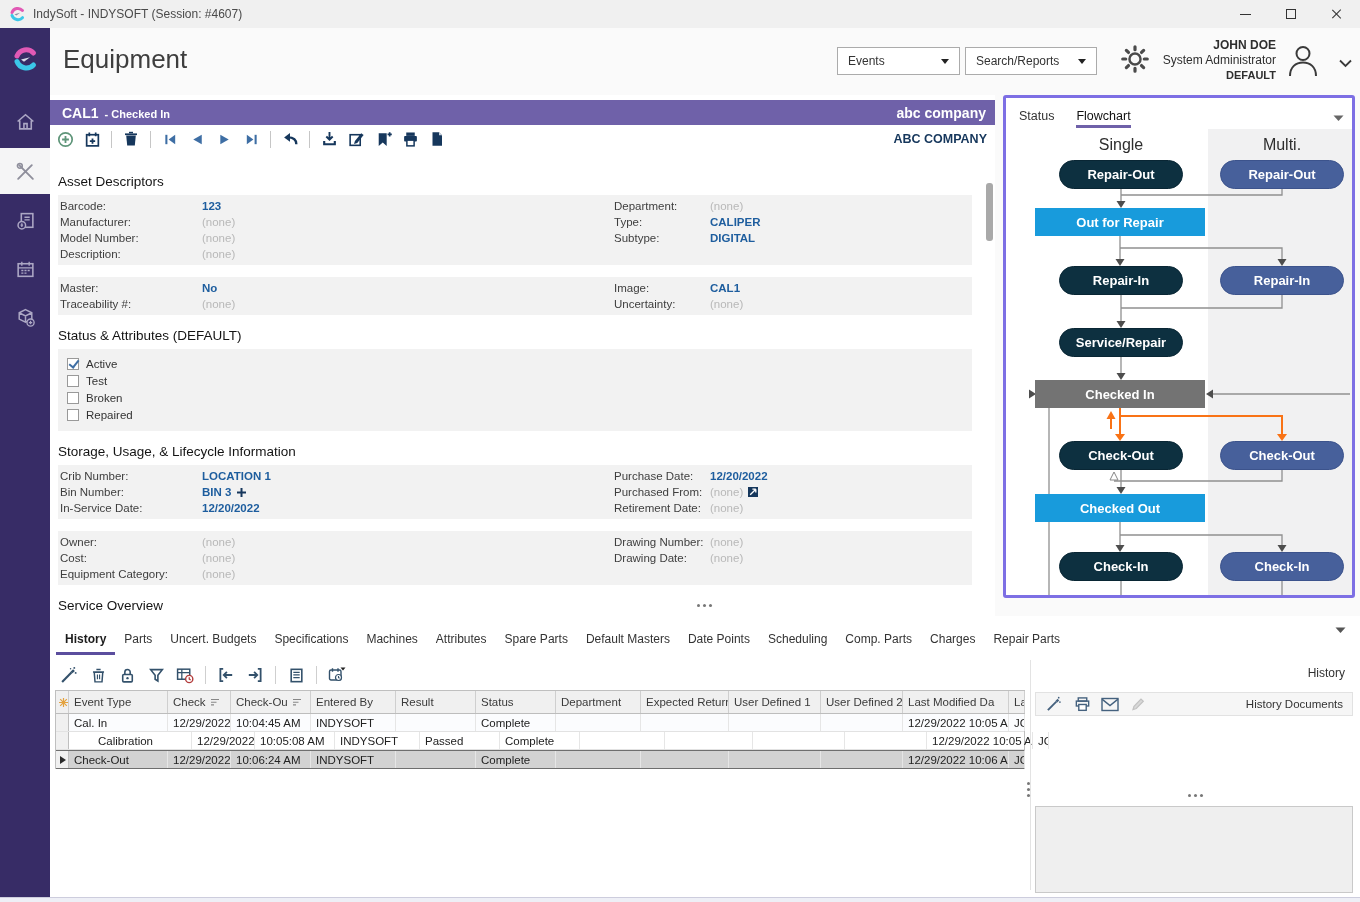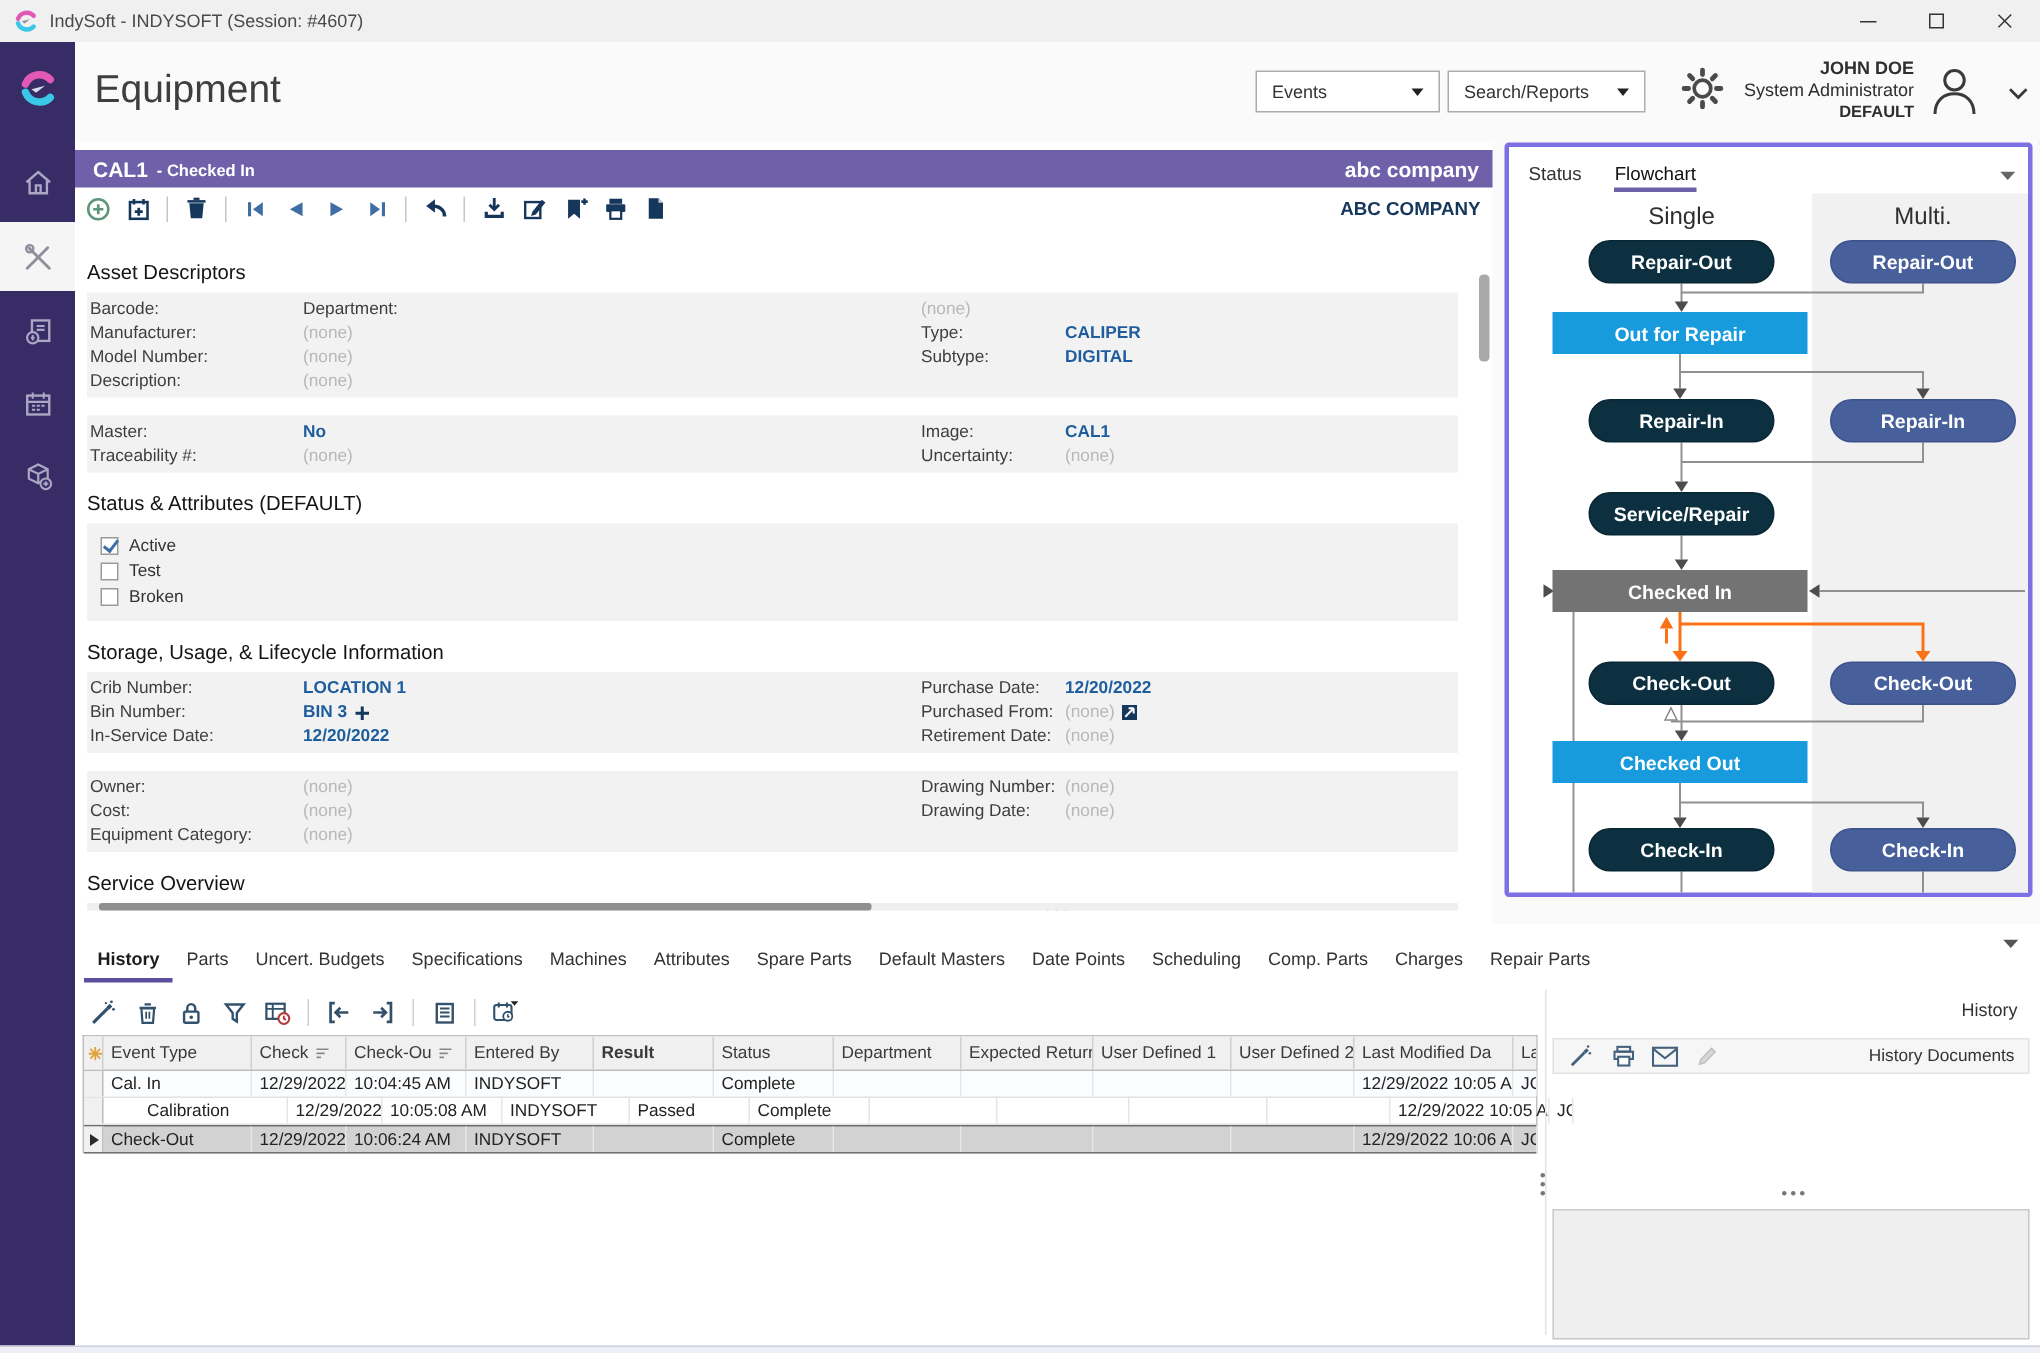--- a/index.html
+++ b/index.html
@@ -302,20 +302,23 @@
       </svg>
     </span>
   <span class="rt-company">ABC COMPANY</span>
 </div>
 
 <div class="main-sections">
     <div class="section-title">Asset Descriptors</div>
     <div class="fblock">
       <div class="frow">
         <div class="flabel">Barcode:</div>
+        <div class="fvalcell">
+          <span class="k-link">123</span>
+        </div>
         <div class="flabel">Department:</div>
         <div class="fvalcell">
           <span class="k-none">(none)</span>
         </div>
       </div>
       <div class="frow">
         <div class="flabel">Manufacturer:</div>
         <div class="fvalcell">
           <span class="k-none">(none)</span>
         </div>
@@ -371,20 +374,24 @@
         <div class="cbbox on"></div>
         <div>Active</div>
       </div>
       <div class="cbrow">
         <div class="cbbox"></div>
         <div>Test</div>
       </div>
       <div class="cbrow">
         <div class="cbbox"></div>
         <div>Broken</div>
+      </div>
+      <div class="cbrow">
+        <div class="cbbox"></div>
+        <div>Repaired</div>
       </div>
     </div>
     <div class="section-title">Storage, Usage, &amp; Lifecycle Information</div>
     <div class="fblock">
       <div class="frow">
         <div class="flabel">Crib Number:</div>
         <div class="fvalcell">
           <span class="k-link">LOCATION 1</span>
         </div>
         <div class="flabel">Purchase Date:</div>
@@ -632,21 +639,21 @@
         </div>
         <div class="tcell" style="width: 80px;">
           <span>Check-Ou</span>
           <svg class="sorticon" width="10" height="9" viewBox="0 0 10 9">
             <path d="M1 1.5h8M1 4.2h5.5M1 6.9h3" stroke="#888" stroke-width="1.1"></path>
           </svg>
         </div>
         <div class="tcell" style="width: 85px;">
           <span>Entered By</span>
         </div>
-        <div class="tcell" style="width: 80px; font-weight: bold;">
+        <div class="tcell" style="width: 80px;">
           <span>Result</span>
         </div>
         <div class="tcell" style="width: 80px;">
           <span>Status</span>
         </div>
         <div class="tcell" style="width: 85px;">
           <span>Department</span>
         </div>
         <div class="tcell" style="width: 88px;">
           <span>Expected Return</span>

